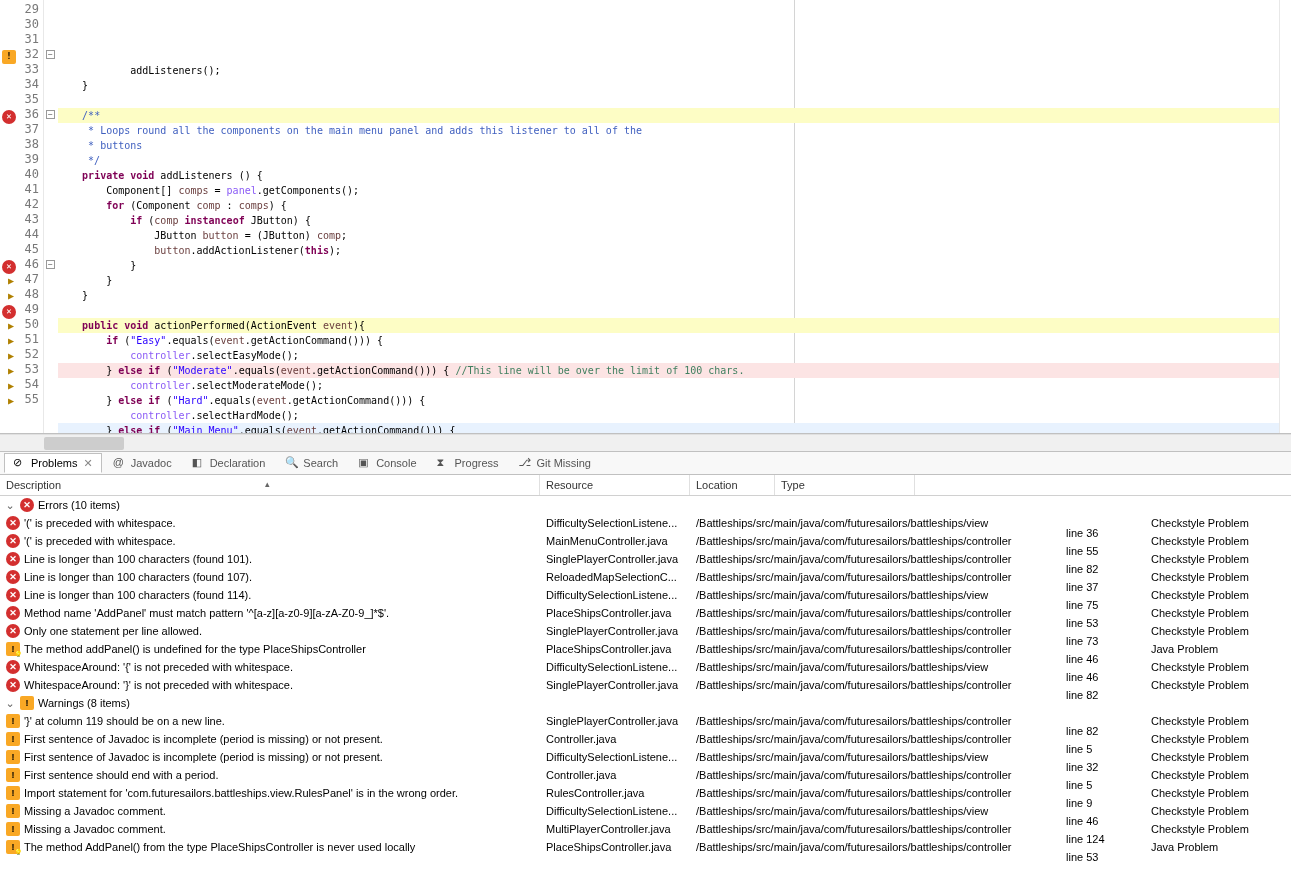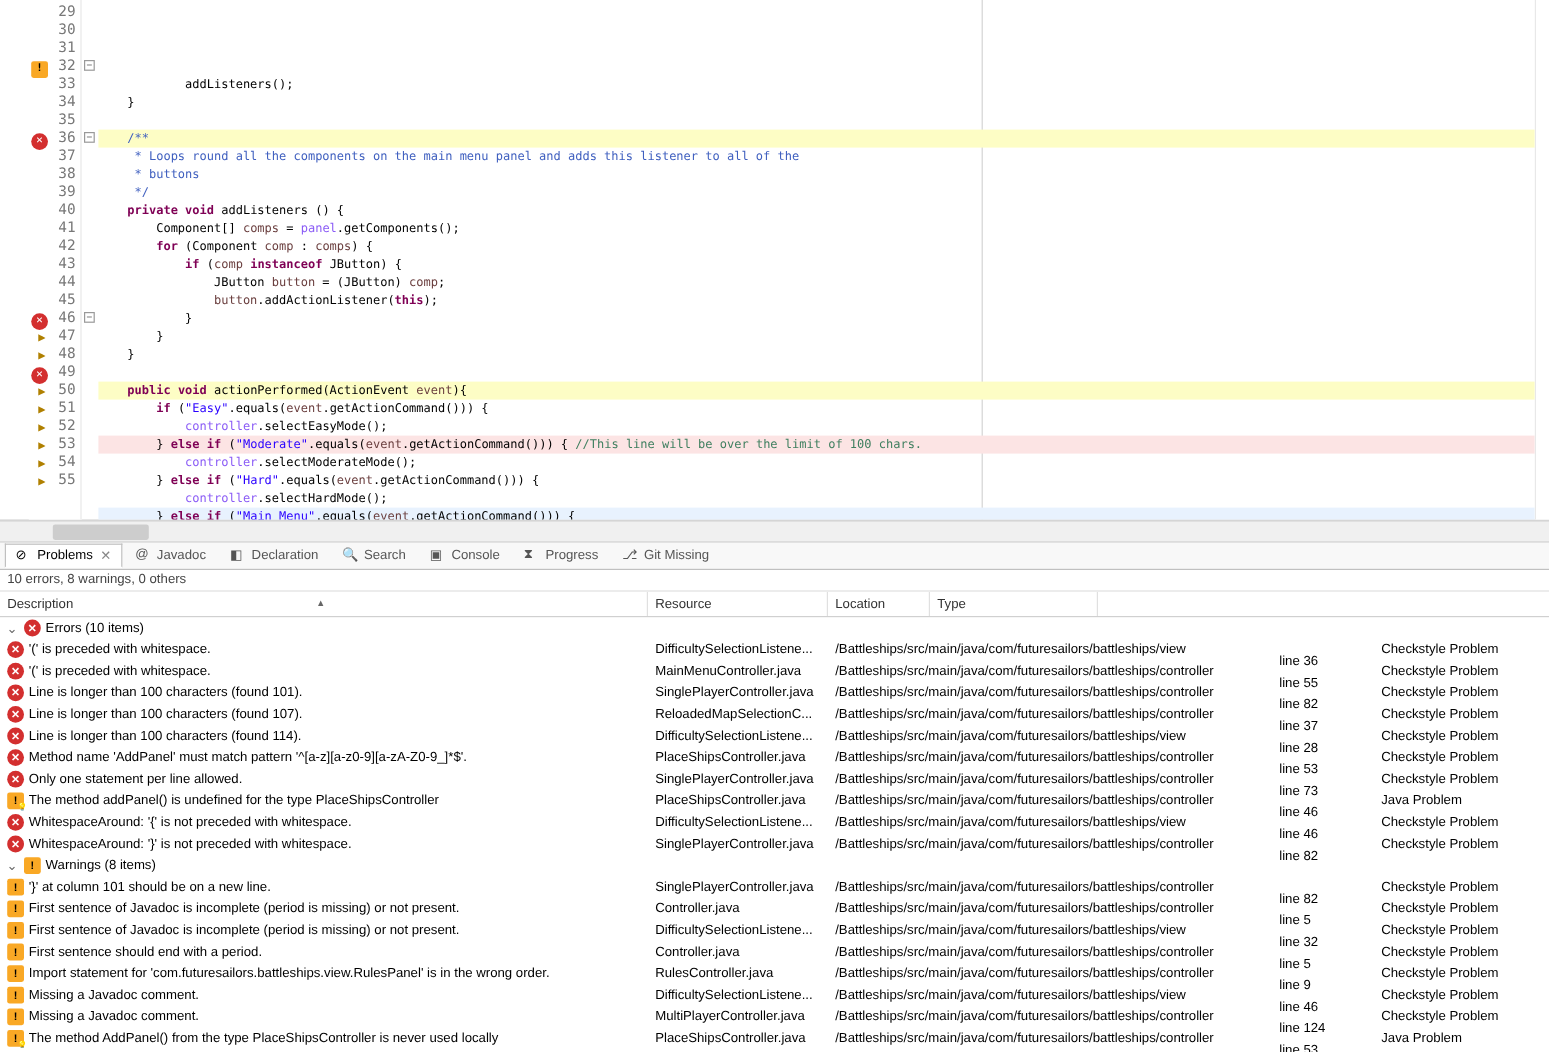--- a/index.html
+++ b/index.html
@@ -1,19 +1,19 @@
 <!DOCTYPE html>
 <html><head>
 <meta charset="utf-8">
 <style>
 * { box-sizing: border-box; margin: 0; padding: 0; }
 body { font-family: "Segoe UI", Tahoma, sans-serif; font-size: 12px; background: #fff; color: #000; overflow: hidden; }
 
 .editor-area { height: 434px; display: flex; border-bottom: 1px solid #c0c0c0; position: relative; }
-.gutter { width: 44px; background: #fff; border-right: 1px solid #e8e8e8; font-family: Consolas, monospace; font-size: 12px; color: #787878; text-align: right; padding-top: 2px; position: relative; margin-left: 24px; }
+.gutter { width: 44px; background: #fff; border-right: 1px solid #e8e8e8; font-family: Consolas, monospace; font-size: 12px; color: #787878; text-align: right; padding-top: 2px; position: relative; }
 .gutter .ln { height: 15px; padding-right: 4px; line-height: 15px; position: relative; }
 .gutter .ln .marker { position: absolute; left: 2px; top: 1px; width: 12px; height: 12px; }
 .gutter .ln .fold { position: absolute; right: -12px; top: 3px; width: 9px; height: 9px; border: 1px solid #999; background: #fff; font-size: 8px; line-height: 7px; text-align: center; color: #666; }
 .code-pane { flex: 1; font-family: Consolas, monospace; font-size: 10px; line-height: 15px; padding-top: 18px; padding-left: 14px; white-space: pre; position: relative; overflow: hidden; }
 .code-line { height: 15px; position: relative; }
 .hl-yellow { background: #fdfdc5; }
 .hl-pink { background: #fce4e4; }
 .hl-blue { background: #e8f2fe; }
 .kw { color: #7f0055; font-weight: bold; }
 .str { color: #2a00ff; }
@@ -132,21 +132,20 @@
         </div>
         <div class="tab">
           <span class="ico">⧗</span>
           <span>Progress</span>
         </div>
         <div class="tab">
           <span class="ico">⎇</span>
           <span>Git Missing</span>
         </div>
       </div>
-  <div class="summary-bar">10 errors, 8 warnings, 0 others</div>
   <div class="problems-table">
     <div class="tbl-head">
       <div class="col col-desc sorted">Description</div>
       <div class="col col-res">Resource</div>
       <div class="col col-loc">Location</div>
       <div class="col col-type">Type</div>
     </div>
     <div class="tbl-body" id="tblbody">
           <div class="group-row">
             <span class="twisty">⌄</span>
@@ -193,21 +192,21 @@
             <div class="cell loc">line 37</div>
             <div class="cell type">Checkstyle Problem</div>
           </div>
           <div class="tbl-row">
             <div class="cell desc indent2">
               <span class="icon16 icon-err">✕</span>
               <span>Line is longer than 100 characters (found 114).</span>
             </div>
             <div class="cell res">DifficultySelectionListene...</div>
             <div class="cell path">/Battleships/src/main/java/com/futuresailors/battleships/view</div>
-            <div class="cell loc">line 28</div>
+            <div class="cell loc">line 75</div>
             <div class="cell type">Checkstyle Problem</div>
           </div>
           <div class="tbl-row">
             <div class="cell desc indent2">
               <span class="icon16 icon-err">✕</span>
               <span>Method name 'AddPanel' must match pattern '^[a-z][a-z0-9][a-zA-Z0-9_]*$'.</span>
             </div>
             <div class="cell res">PlaceShipsController.java</div>
             <div class="cell path">/Battleships/src/main/java/com/futuresailors/battleships/controller</div>
             <div class="cell loc">line 53</div>
@@ -254,21 +253,21 @@
             <div class="cell type">Checkstyle Problem</div>
           </div>
           <div class="group-row">
             <span class="twisty">⌄</span>
             <span class="icon16 icon-warn">!</span>
             <span>Warnings (8 items)</span>
           </div>
           <div class="tbl-row">
             <div class="cell desc indent2">
               <span class="icon16 icon-warn">!</span>
-              <span>'}' at column 101 should be on a new line.</span>
+              <span>'}' at column 119 should be on a new line.</span>
             </div>
             <div class="cell res">SinglePlayerController.java</div>
             <div class="cell path">/Battleships/src/main/java/com/futuresailors/battleships/controller</div>
             <div class="cell loc">line 82</div>
             <div class="cell type">Checkstyle Problem</div>
           </div>
           <div class="tbl-row">
             <div class="cell desc indent2">
               <span class="icon16 icon-warn">!</span>
               <span>First sentence of Javadoc is incomplete (period is missing) or not present.</span>

